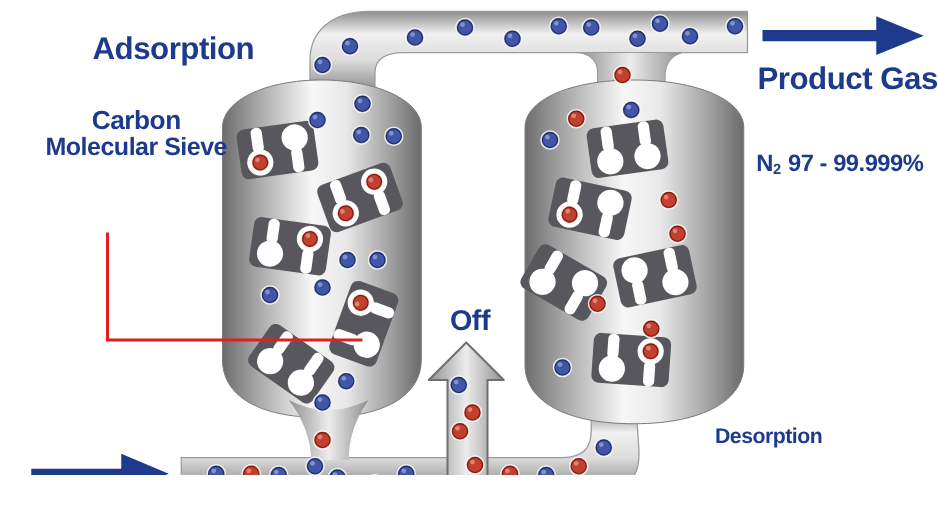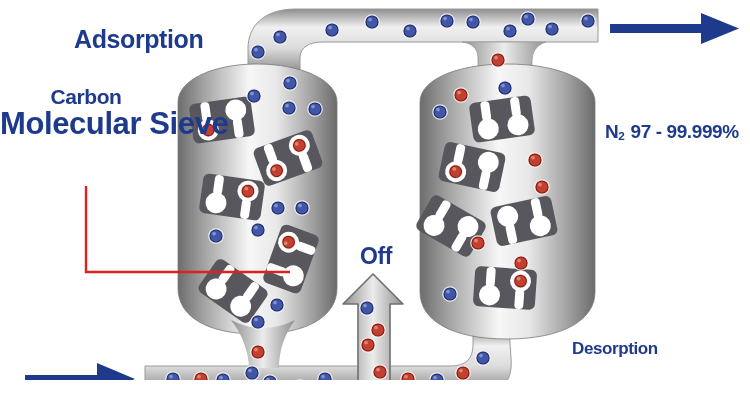--- a/index.html
+++ b/index.html
@@ -407,29 +407,30 @@
           <circle cx="481" cy="355.6" r="1.9" fill="#8193cf"></circle>
         </g>
       </g>
 
     <path d="M 610 24 L 701 24 L 701 13 L 739 28.5 L 701 44 L 701 33 L 610 33 Z" style="fill:var(--c-arrow_blue,#1e3a8c)"></path>
     <path d="M 25 375 L 97 375 L 97 363 L 135 379 L 97 395 L 97 385 L 25 385 Z" style="fill:var(--c-arrow_blue,#1e3a8c)"></path>
   </svg>
 
   <div class="lbl" style="left:74px;top:26px;font-size:25px;">Adsorption</div>
 
-  <div class="lbl center" style="left:0px;top:86px;width:172px;">
+  <div class="lbl center" style="left:0px;top:86px;width:172px;padding-left:23px;">
     <div style="font-size:21px;">Carbon</div>
-    <div style="font-size:31px;">Molecular Sieve</div>
+    <div style="font-size:20px;">Molecular Sieve</div>
   </div>
 
   <div class="lbl center" style="left:337px;top:201px;width:78px;font-size:23px;margin-top:43px;">
     <div>Off</div>
   </div>
 
+  <div class="lbl" style="left:606px;top:50px;font-size:25px;">Product Gas</div>
 
   <div class="lbl" style="left:605px;top:82px;font-size:19px;margin-top:40px;">
     <span>N</span><span class="sub">2</span><span class="gap-left">97 - 99.999%</span>
   </div>
 
 
   <div class="lbl" style="left:572px;top:340px;font-size:17px;">Desorption</div>
 
 </div>
 

